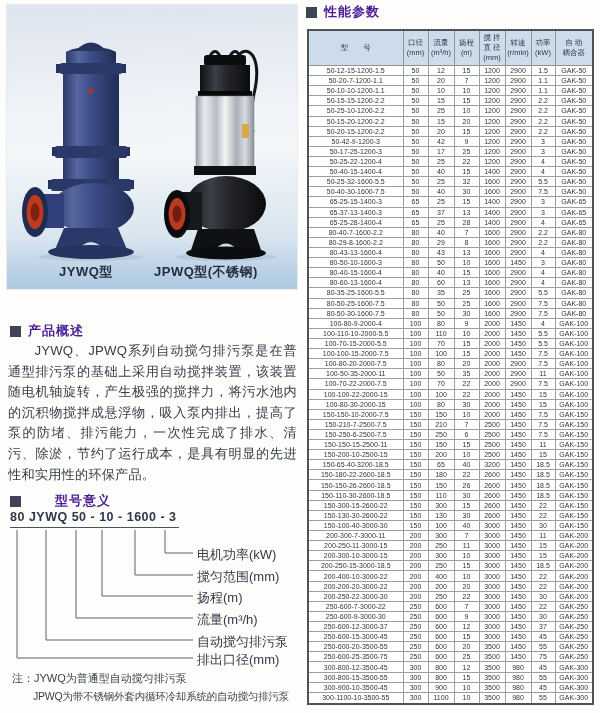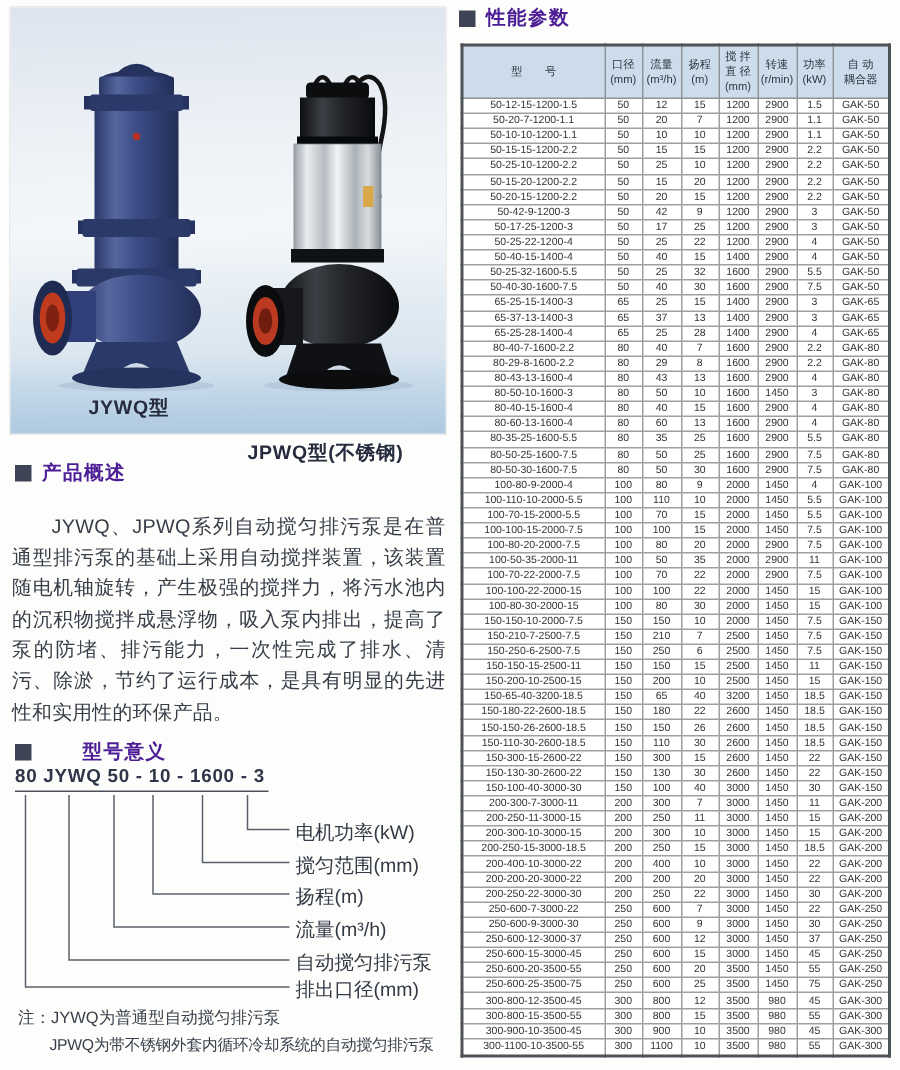--- a/index.html
+++ b/index.html
@@ -8,27 +8,27 @@
 
   
   .photo{position:absolute;left:6px;top:4px;width:290px;height:284px;
     background:linear-gradient(178deg,#dde4ee 0%,#edf1f6 30%,#f4f7f9 52%,#dde8f1 76%,#c9dcea 100%);
     border:1px solid #e8eaec;}
   .photo .water{position:absolute;left:0;bottom:0;width:100%;height:52px;
     background:linear-gradient(180deg,rgba(173,200,224,0) 0%,rgba(173,200,224,.55) 60%,rgba(158,190,218,.65) 100%);}
   .pump-svg{position:absolute;}
   .pump-label{position:absolute;top:258px;font-size:13px;font-weight:bold;color:#262c3e;letter-spacing:.5px;}
   .pump-label.l{left:52px;width:76px;}
-  .pump-label.r{left:158px;width:118px;margin-top:30px;}
+  .pump-label.r{left:147px;width:118px;}
 
   
   .sec-title{position:absolute;display:flex;align-items:center;gap:7px;}
   .sq{width:11px;height:11px;background:#3e4456;flex:0 0 auto;}
   .sec-title span.t{font-size:13px;font-weight:bold;color:#4c1d95;letter-spacing:1px;}
-  .sec-title.overview{left:10px;top:306px;}
+  .sec-title.overview{left:10px;top:322px;}
   .sec-title.model{left:10px;top:492px;gap:34px;}
   .sec-title.params{left:306px;top:3px;}
 
   
   .overview-body{position:absolute;left:8px;top:341px;width:289px;margin:0;
     font-size:13.2px;line-height:20.6px;color:#373d47;text-align:justify;text-indent:2em;letter-spacing:.2px;}
 
   
   .model-code{position:absolute;left:10px;top:510px;font-size:12.5px;font-weight:bold;color:#30364a;
     letter-spacing:.5px;padding:0 2px 3px 0;border-bottom:1.5px solid #4c525c;}

